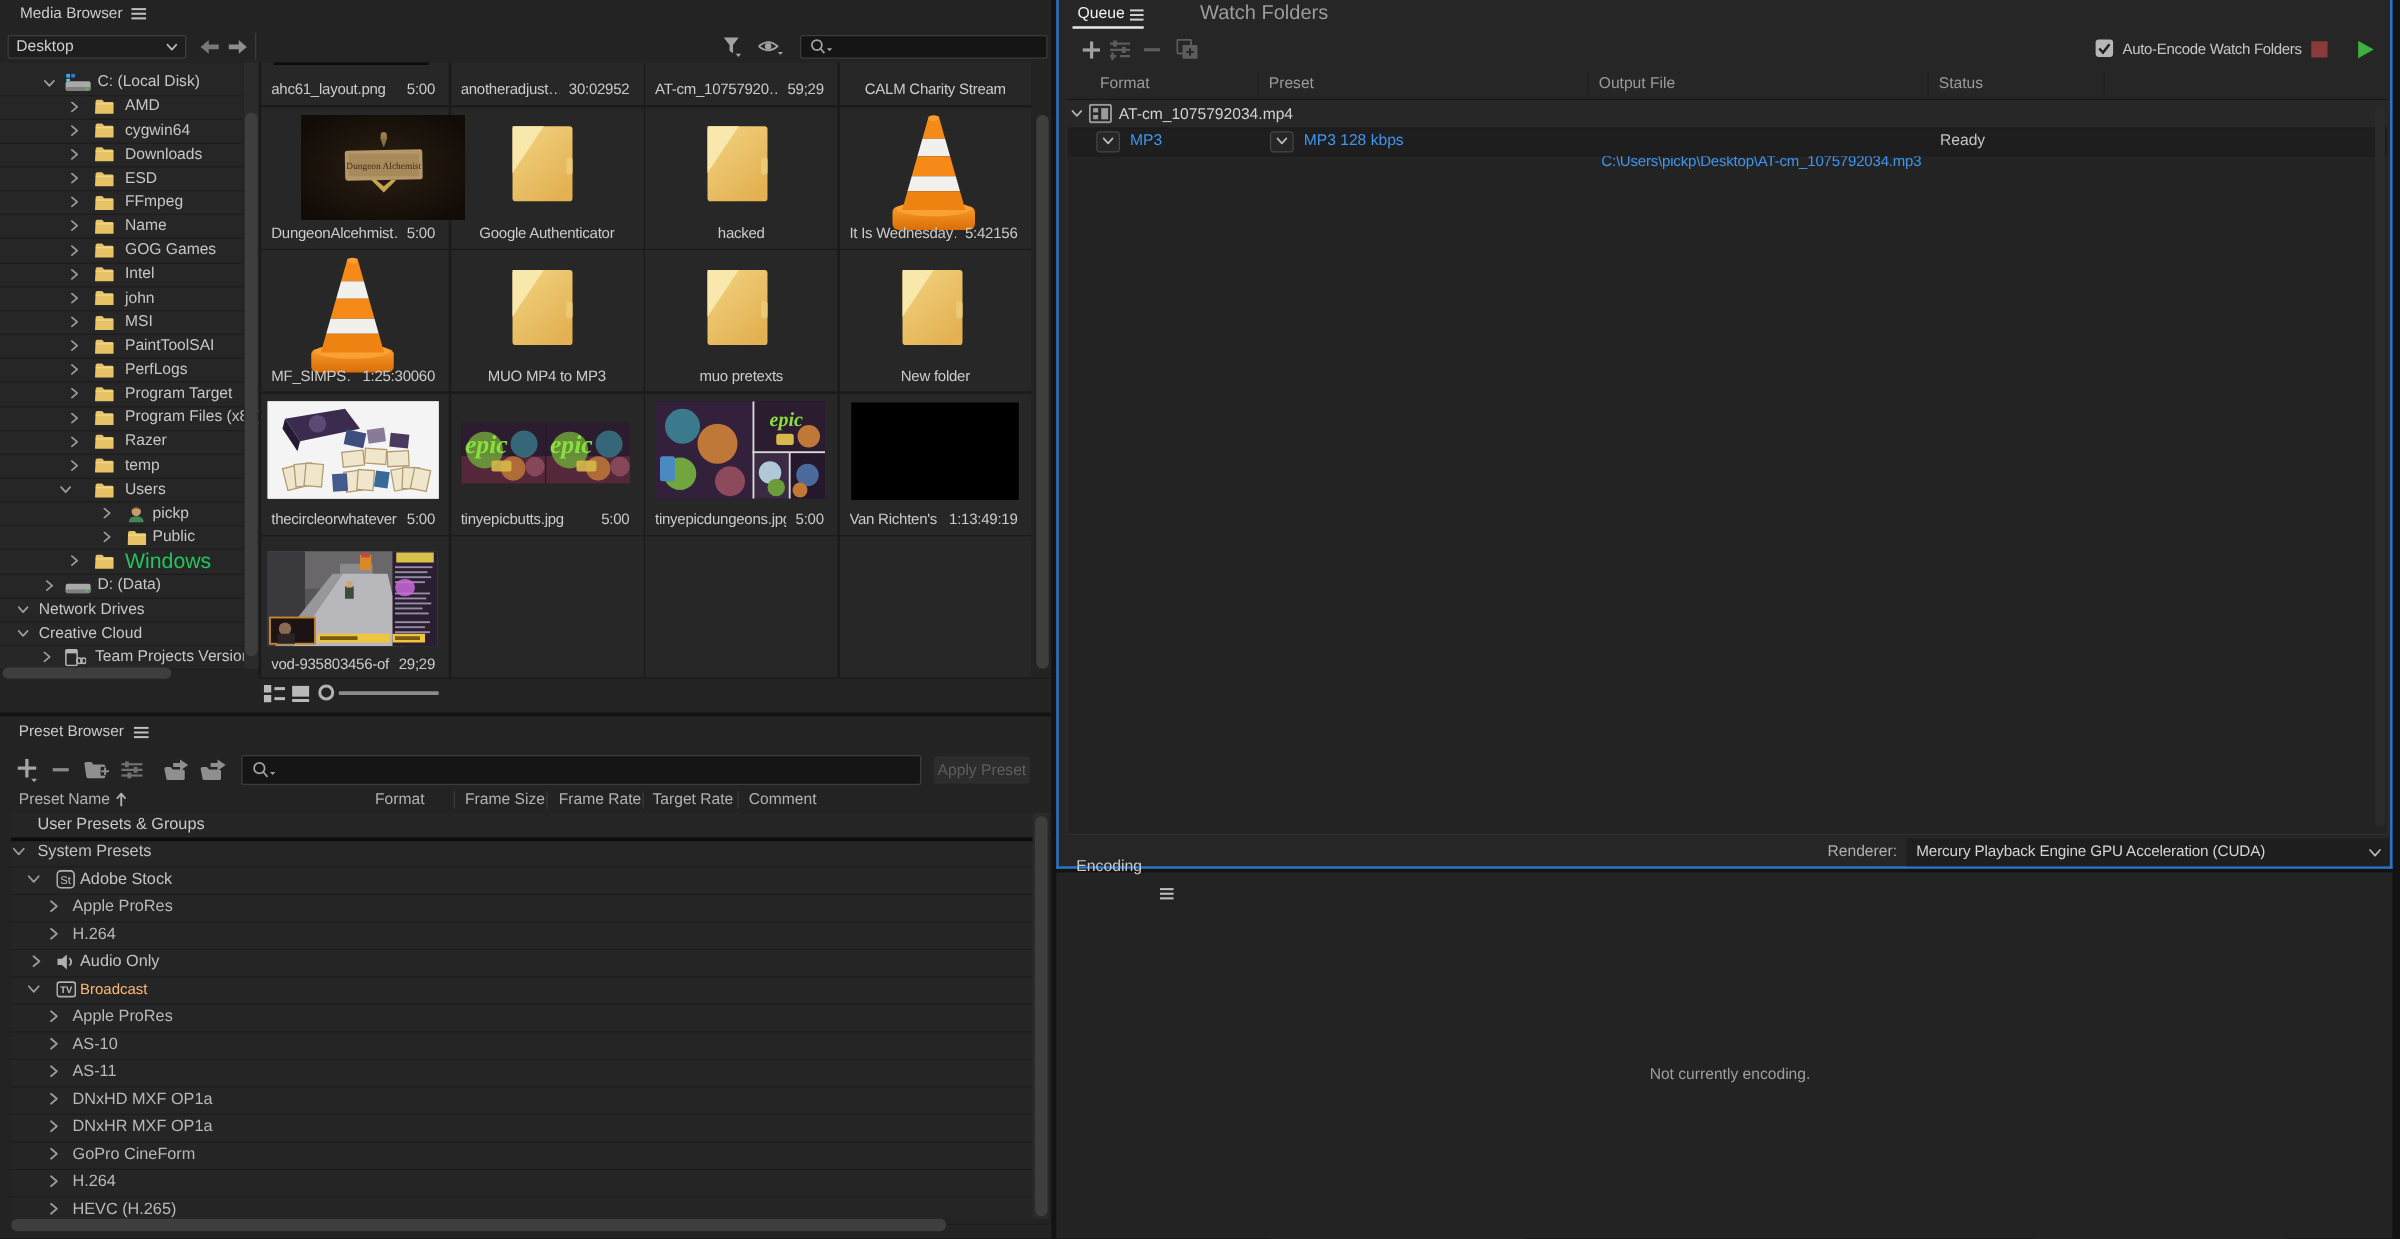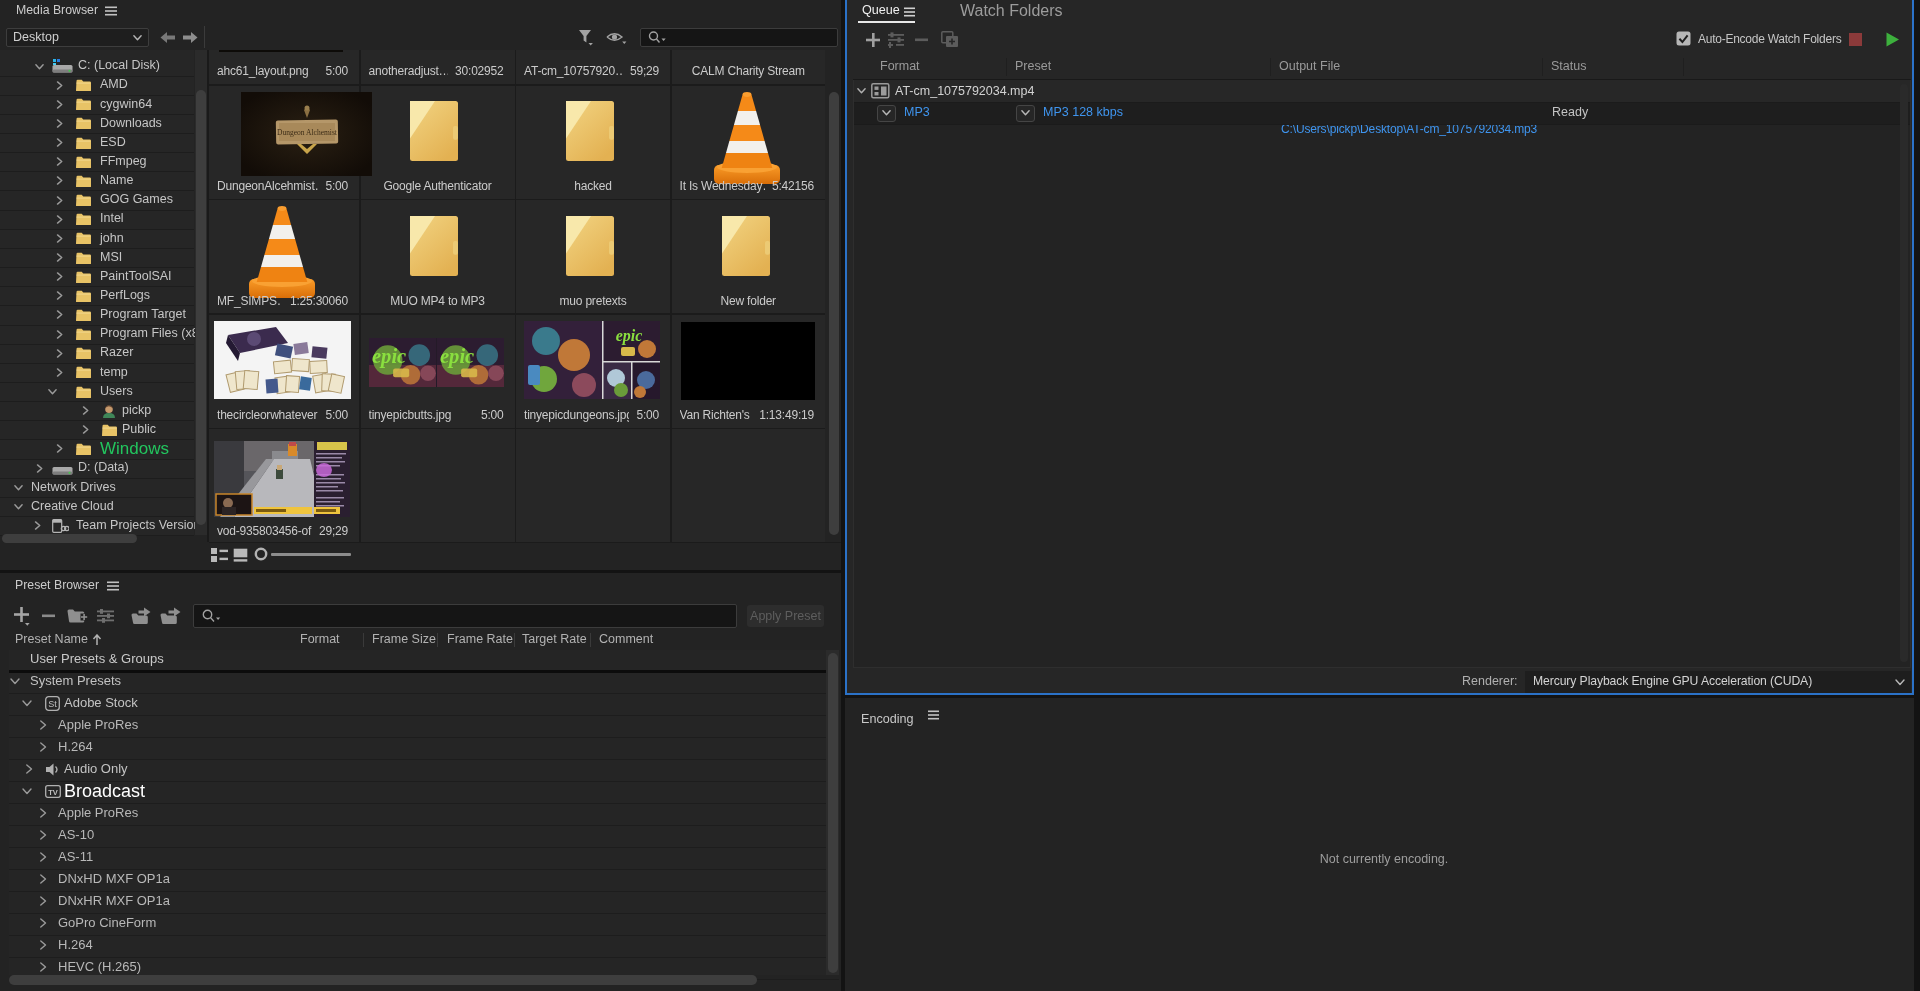--- a/index.html
+++ b/index.html
@@ -815,21 +815,21 @@
     <svg width="10" height="10" viewBox="0 0 10 10">
       <path d="M1.0,3.0 L5.0,7.5 L9.0,3.0" stroke="#9b9b9b" stroke-width="1.4" fill="none" stroke-linecap="round" stroke-linejoin="round"></path>
     </svg>
   </div>
 <div style="position:absolute;left:45px;top:784px;width:16px;height:15px;">
     <svg width="16" height="15" viewBox="0 0 16 15">
       <rect x="0.7" y="1.7" width="14.6" height="11.6" rx="2" fill="none" stroke="#b0b0b0" stroke-width="1.3"></rect>
       <text x="8" y="10.5" font-size="7.5" fill="#c0c0c0" text-anchor="middle" font-family="Liberation Sans" font-weight="bold">TV</text>
     </svg>
   </div>
-<div style="position:absolute;left:64px;top:783.4px;font-size:18px;line-height:16.2px;color:#ffffff;white-space:nowrap;">Broadcast</div>
+<div style="position:absolute;left:64px;top:783.4px;font-size:12px;line-height:16.2px;color:#fdba74;white-space:nowrap;">Broadcast</div>
 <div style="position:absolute;left:9px;top:802.5px;width:830px;height:1px;background:#1d1d1d;"></div>
 <div style="position:absolute;left:38px;top:808px;width:10px;height:10px;">
     <svg width="10" height="10" viewBox="0 0 10 10">
       <path d="M2.8000000000000003,1.0 L7.5,5.0 L2.8000000000000003,9.0" stroke="#9b9b9b" stroke-width="1.4" fill="none" stroke-linecap="round" stroke-linejoin="round"></path>
     </svg>
   </div>
 <div style="position:absolute;left:58px;top:805.4px;font-size:13px;line-height:16.2px;color:#b8b8b8;white-space:nowrap;">Apple ProRes</div>
 <div style="position:absolute;left:9px;top:824.5px;width:830px;height:1px;background:#1d1d1d;"></div>
 <div style="position:absolute;left:38px;top:830px;width:10px;height:10px;">
     <svg width="10" height="10" viewBox="0 0 10 10">
@@ -989,20 +989,20 @@
 <div style="position:absolute;left:1900px;top:84px;width:8px;height:578px;background:#2a2a2a;border-radius:4px;"></div>
 <div style="position:absolute;left:1462px;top:674.2px;font-size:12.5px;line-height:15.6px;color:#b0b0b0;white-space:nowrap;">Renderer:</div>
 <div style="position:absolute;left:1525px;top:670.5px;width:386px;height:22px;background:#1e1e1e;"></div>
 <div style="position:absolute;left:1533px;top:674.4px;font-size:12.2px;line-height:15.2px;color:#d4d4d4;white-space:nowrap;letter-spacing:-0.1px;">Mercury Playback Engine GPU Acceleration (CUDA)</div>
 <div style="position:absolute;left:1895px;top:677px;width:10px;height:10px;">
     <svg width="10" height="10" viewBox="0 0 10 10">
       <path d="M1.0,3.0 L5.0,7.5 L9.0,3.0" stroke="#b8b8b8" stroke-width="1.4" fill="none" stroke-linecap="round" stroke-linejoin="round"></path>
     </svg>
   </div>
 <div style="position:absolute;left:845px;top:698px;width:1069px;height:293px;background:#232323;"></div>
-<div style="position:absolute;left:861px;top:712px;font-size:12.6px;line-height:15.8px;color:#c8c8c8;white-space:nowrap;">Encoding</div>
+<div style="position:absolute;left:861px;top:686px;font-size:12.6px;line-height:15.8px;color:#c8c8c8;white-space:nowrap;">Encoding</div>
 <div style="position:absolute;left:928px;top:710px;width:11px;height:10px;">
     <svg width="11" height="10" viewBox="0 0 11 10">
       <rect x="0" y="0.5" width="11" height="1.6" fill="#c2c2c2"></rect>
       <rect x="0" y="4.2" width="11" height="1.6" fill="#c2c2c2"></rect>
       <rect x="0" y="7.9" width="11" height="1.6" fill="#c2c2c2"></rect>
     </svg>
   </div>
 <div style="position:absolute;left:1284px;top:851px;width:200px;height:16px;font-size:12.5px;line-height:16px;color:#9e9e9e;text-align:center;">Not currently encoding.</div>
 </body></html>

